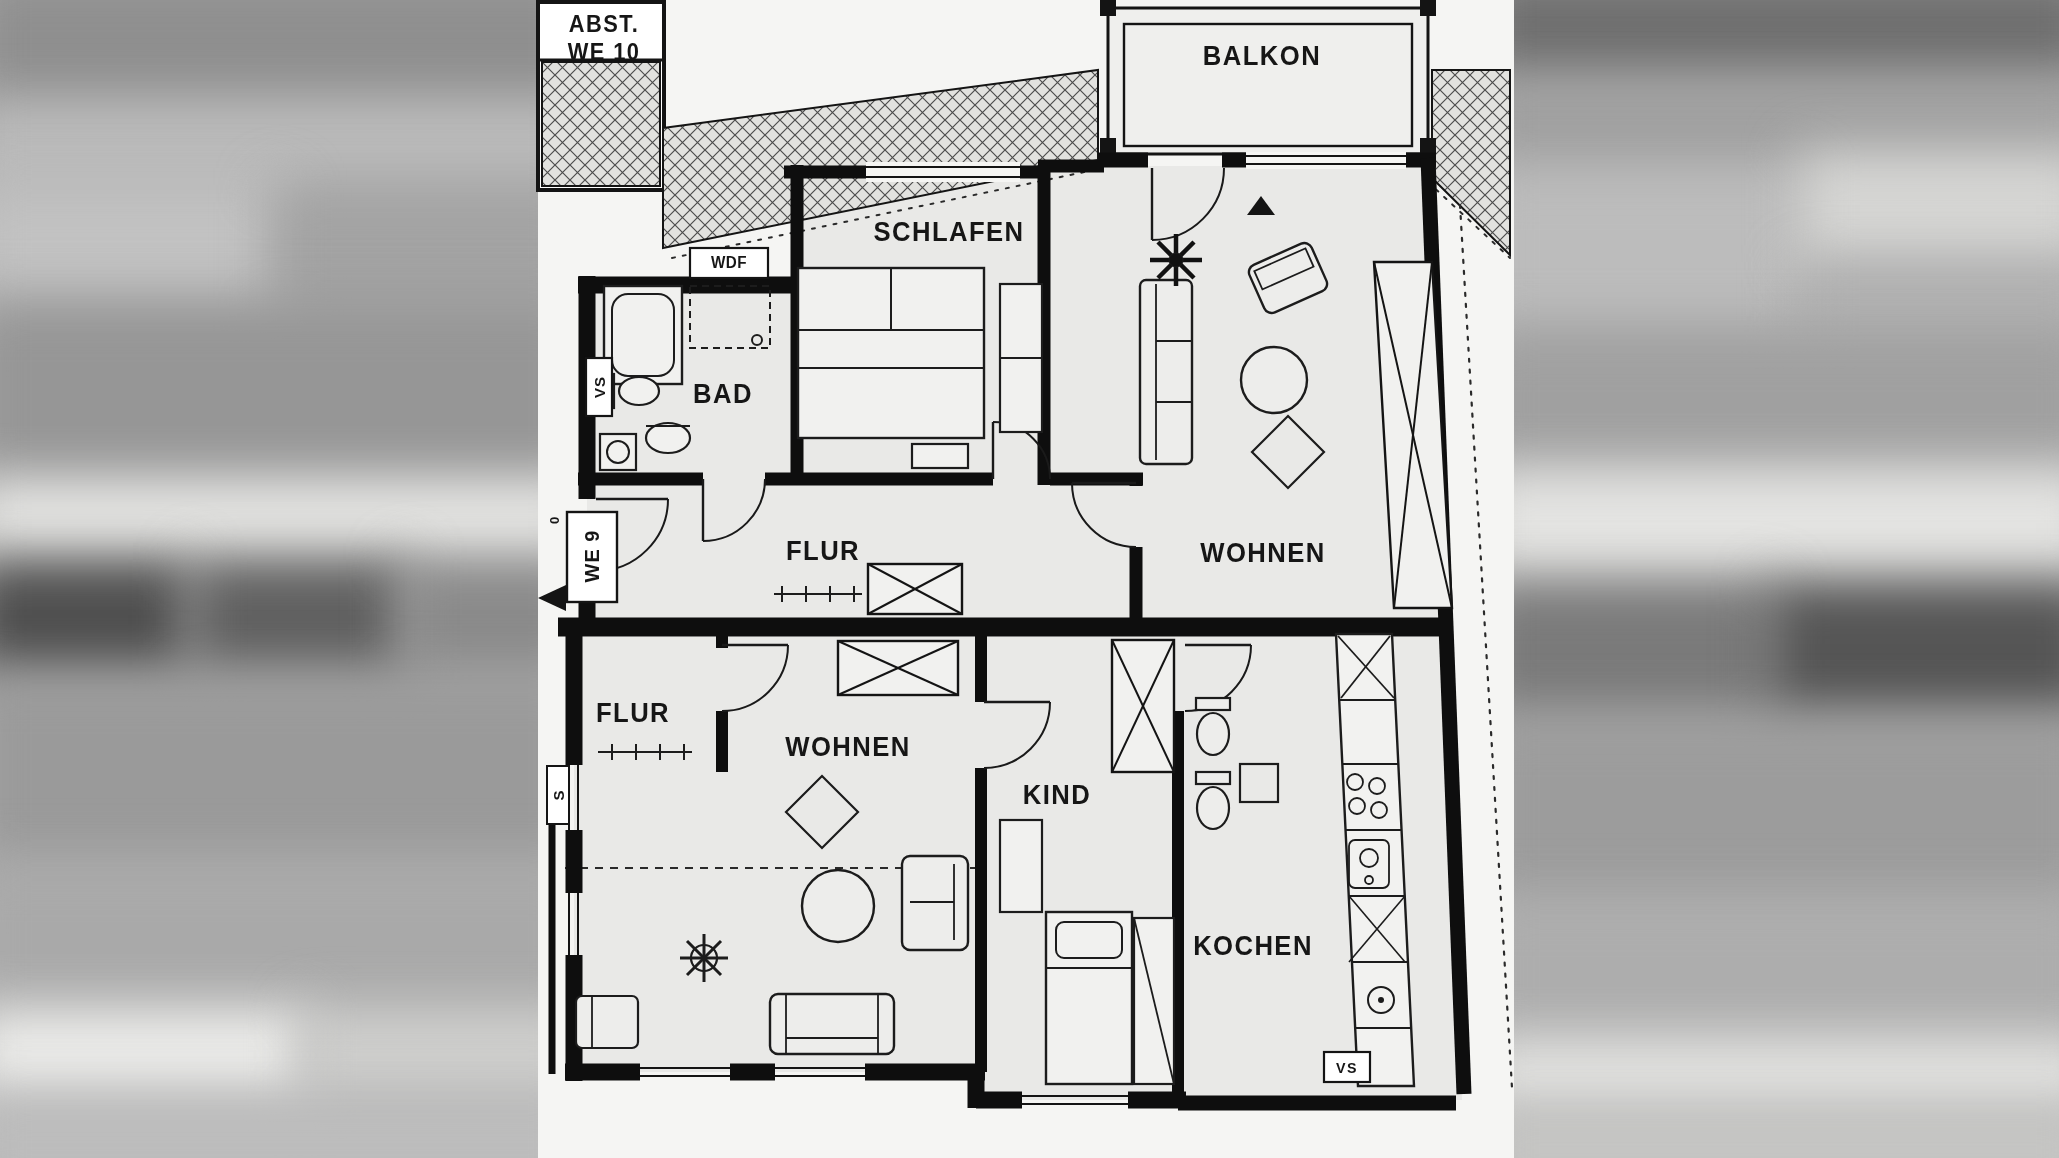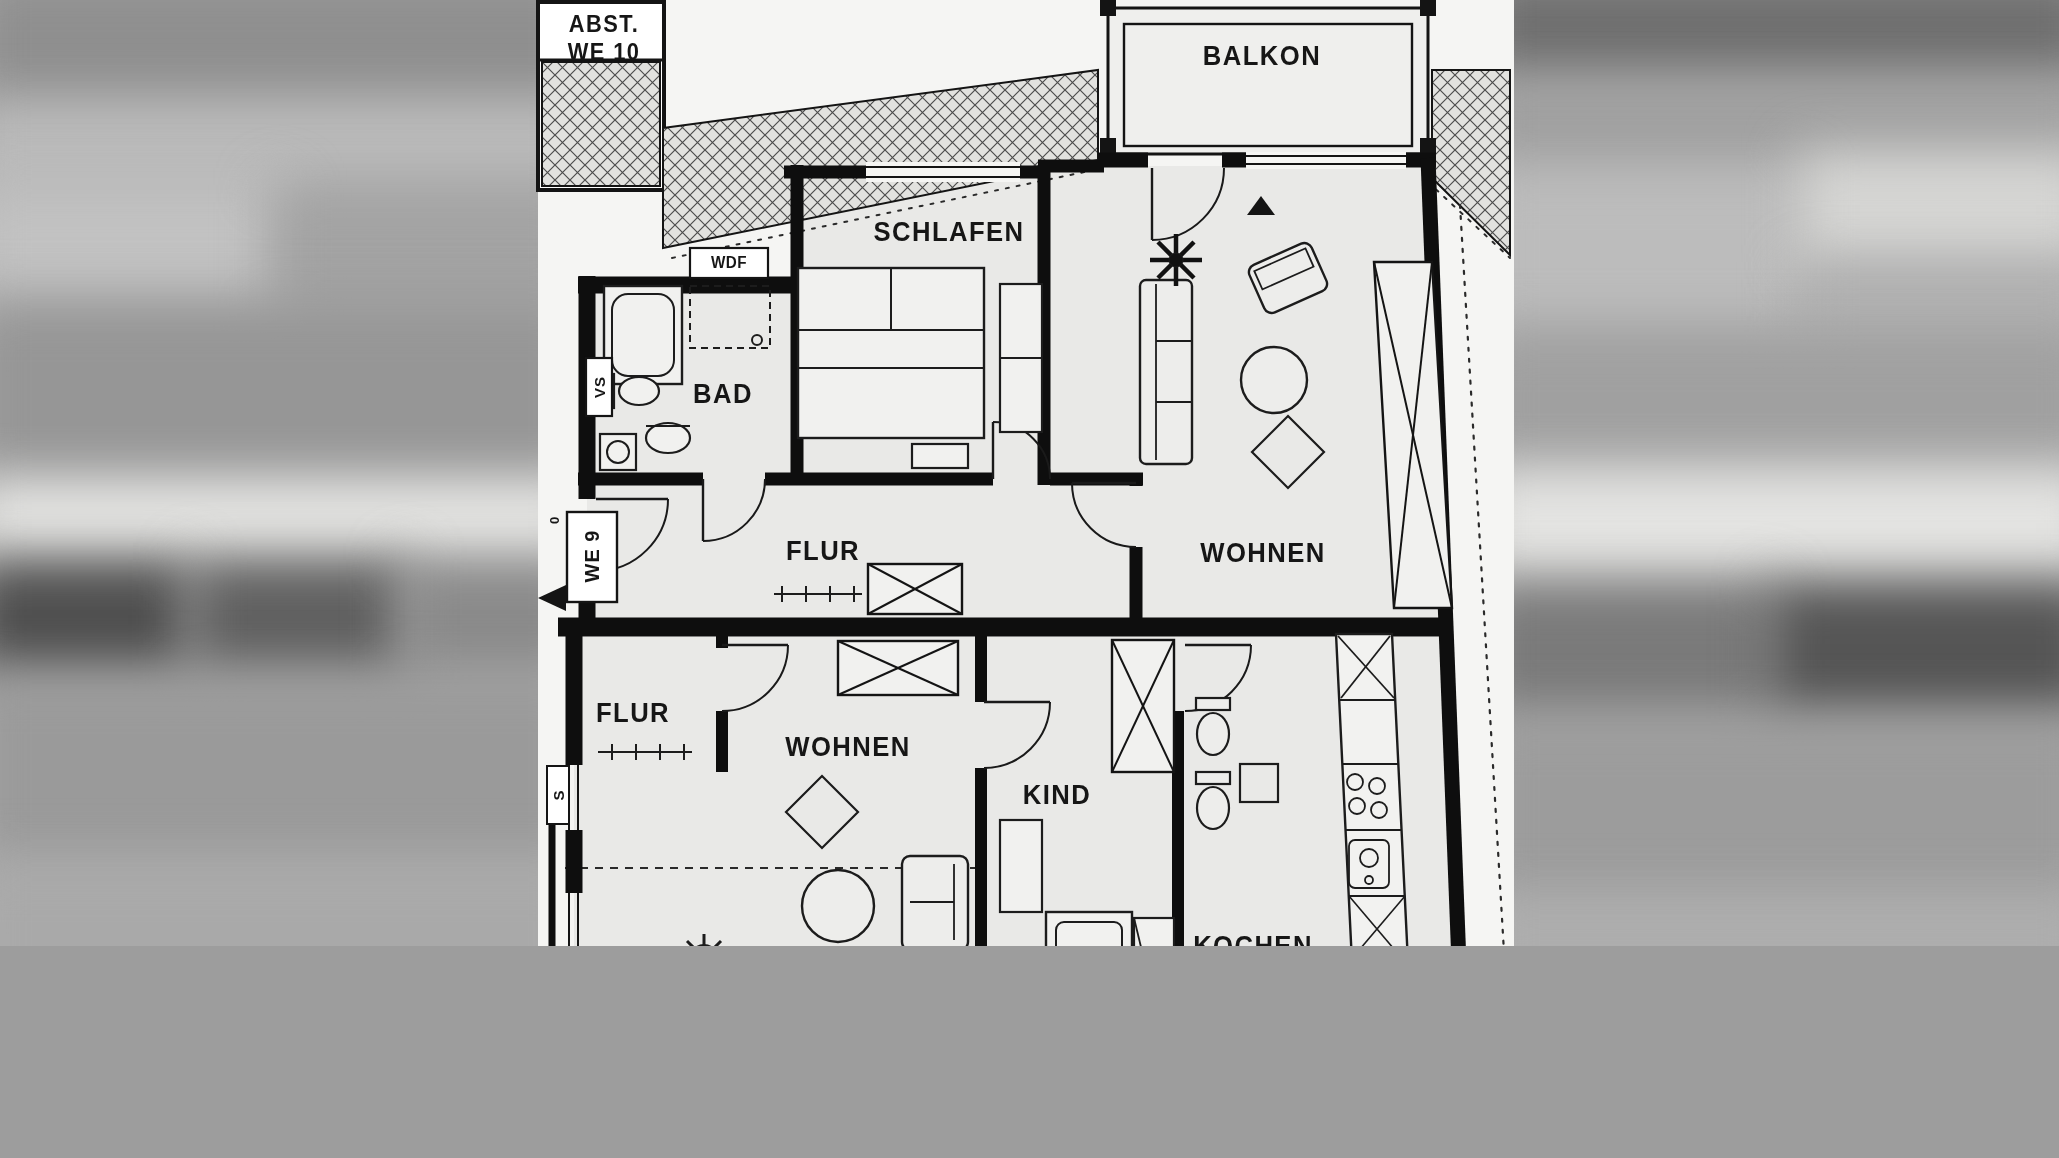--- a/index.html
+++ b/index.html
@@ -1,16 +1,16 @@
 <!DOCTYPE html>
 <html><head>
 <meta charset="utf-8">
 <style>
   html,body{margin:0;padding:0;background:#9d9d9d;}
-  #screen{position:relative;width:2059px;height:946px;overflow:hidden;background:#b0b0b0;
+  #screen{position:relative;width:2059px;height:1158px;overflow:hidden;background:#b0b0b0;
           font-family:"Liberation Sans",sans-serif;}
   .blurwrap{position:absolute;top:0;height:100%;overflow:hidden;}
   .blurwrap .blk{position:absolute;filter:blur(26px);}
   #plan-paper{position:absolute;left:0;top:0;}
   .plan-label{position:absolute;transform:translate(-50%,-50%) scaleX(.95);
               font-weight:700;color:#161616;letter-spacing:1.5px;white-space:nowrap;}
   .plan-label.v{transform:translate(-50%,-50%) rotate(-90deg);letter-spacing:1px;}
 </style>
 </head>
 <body>

